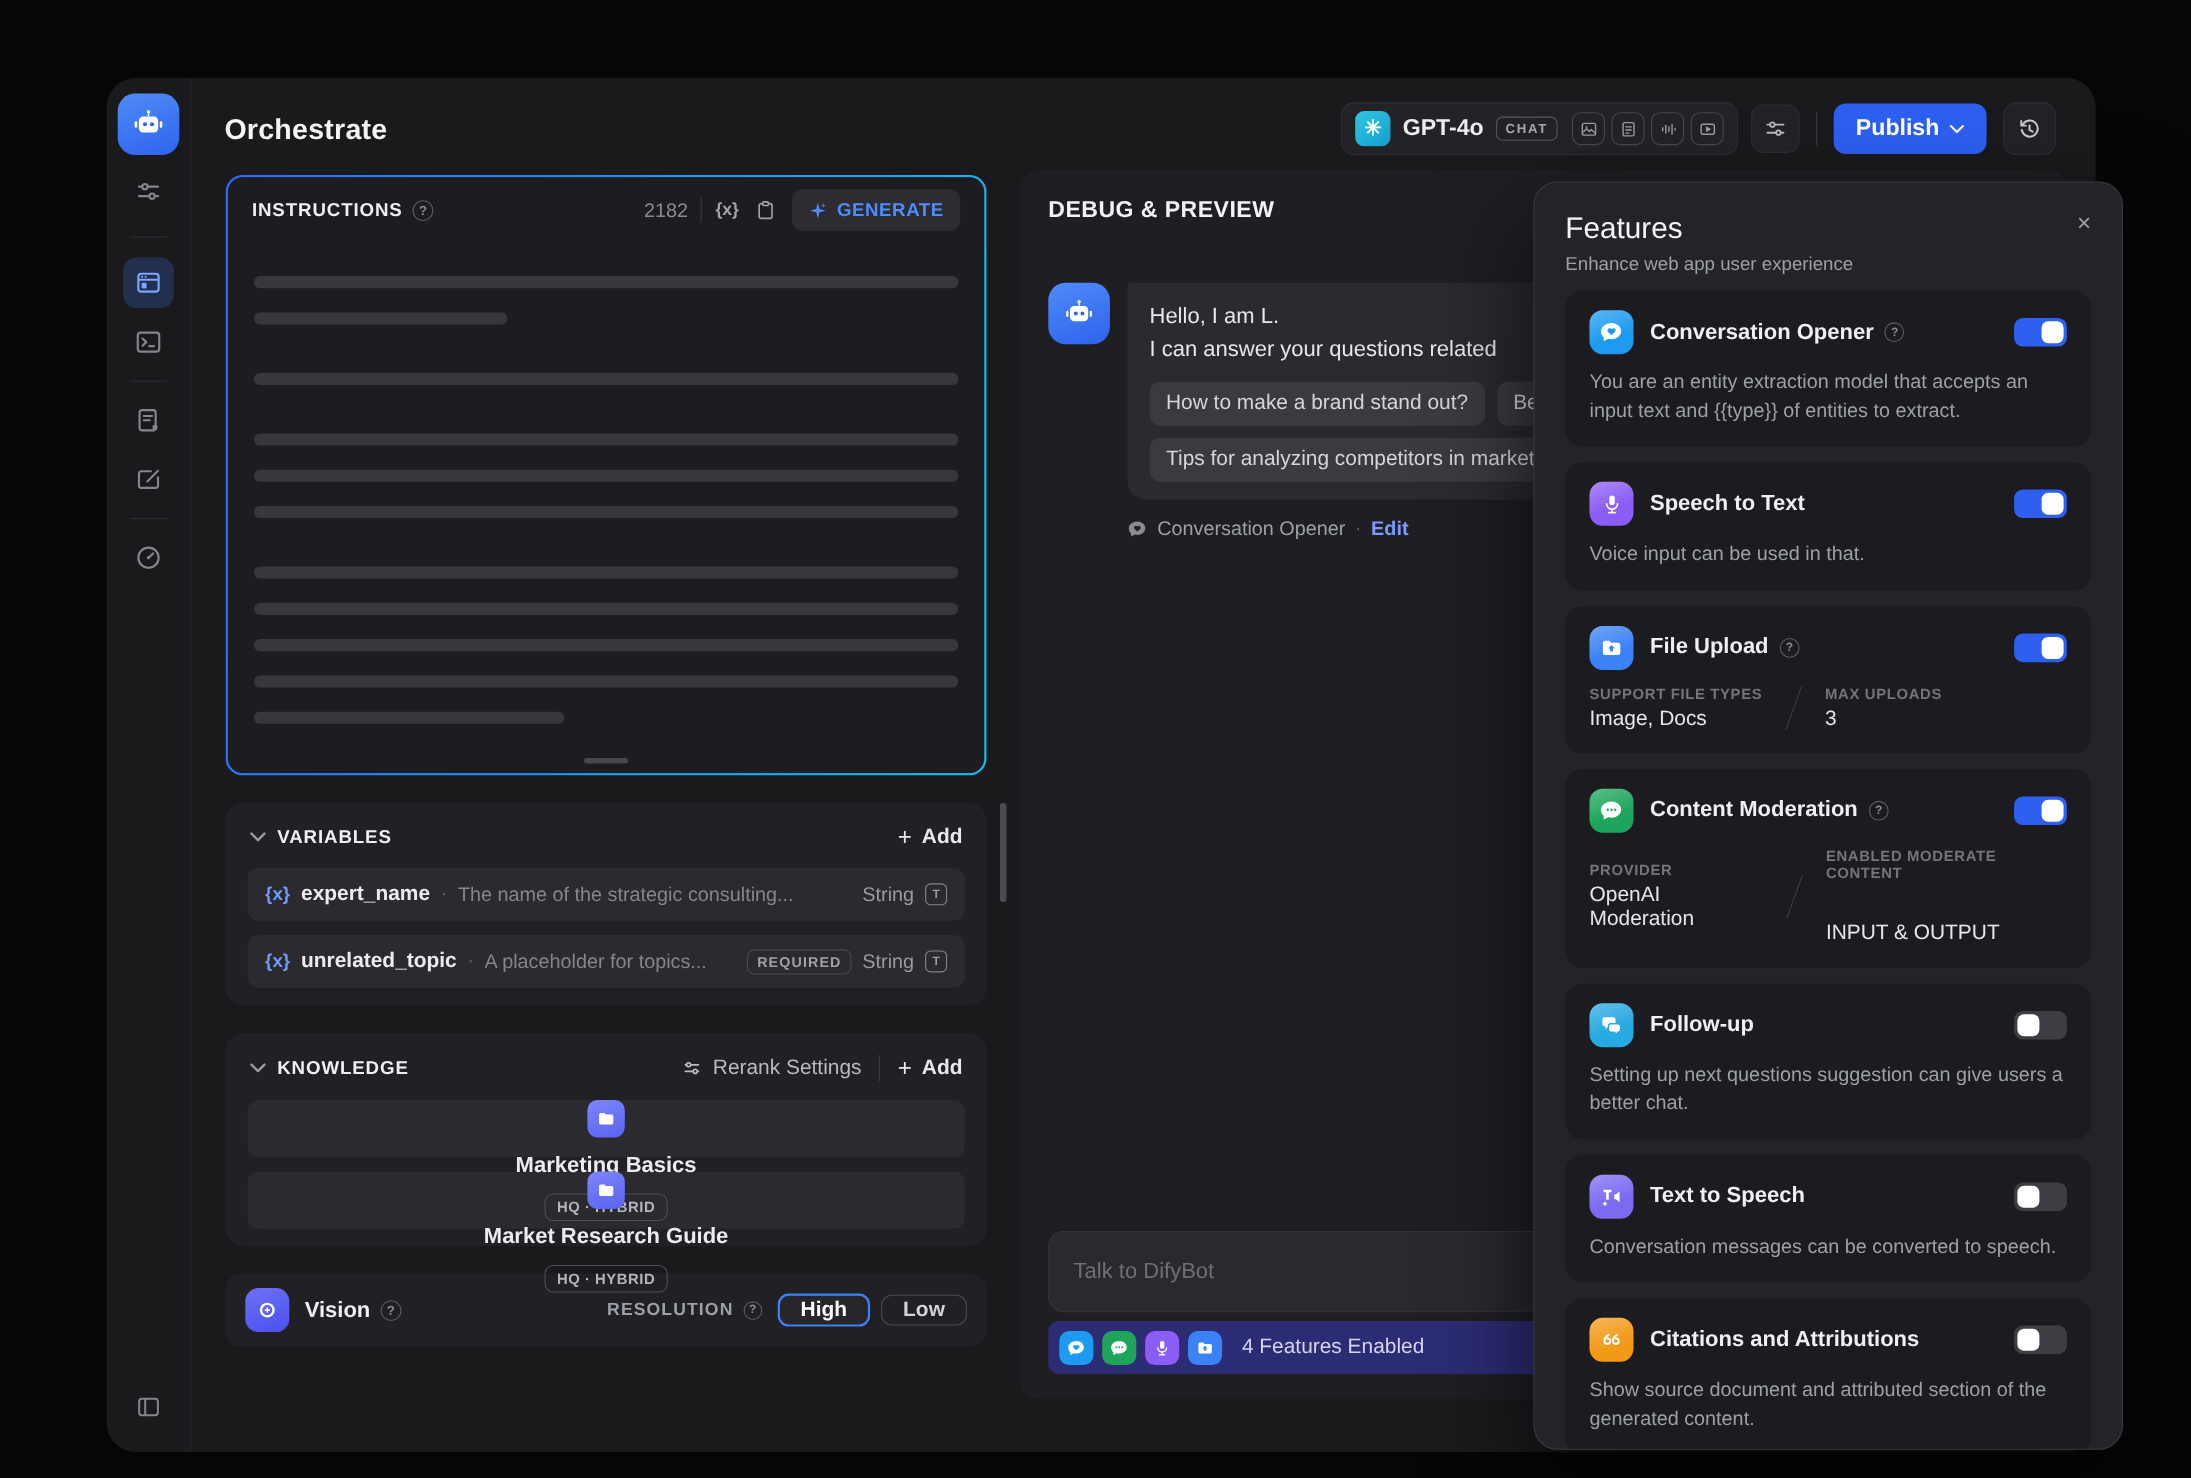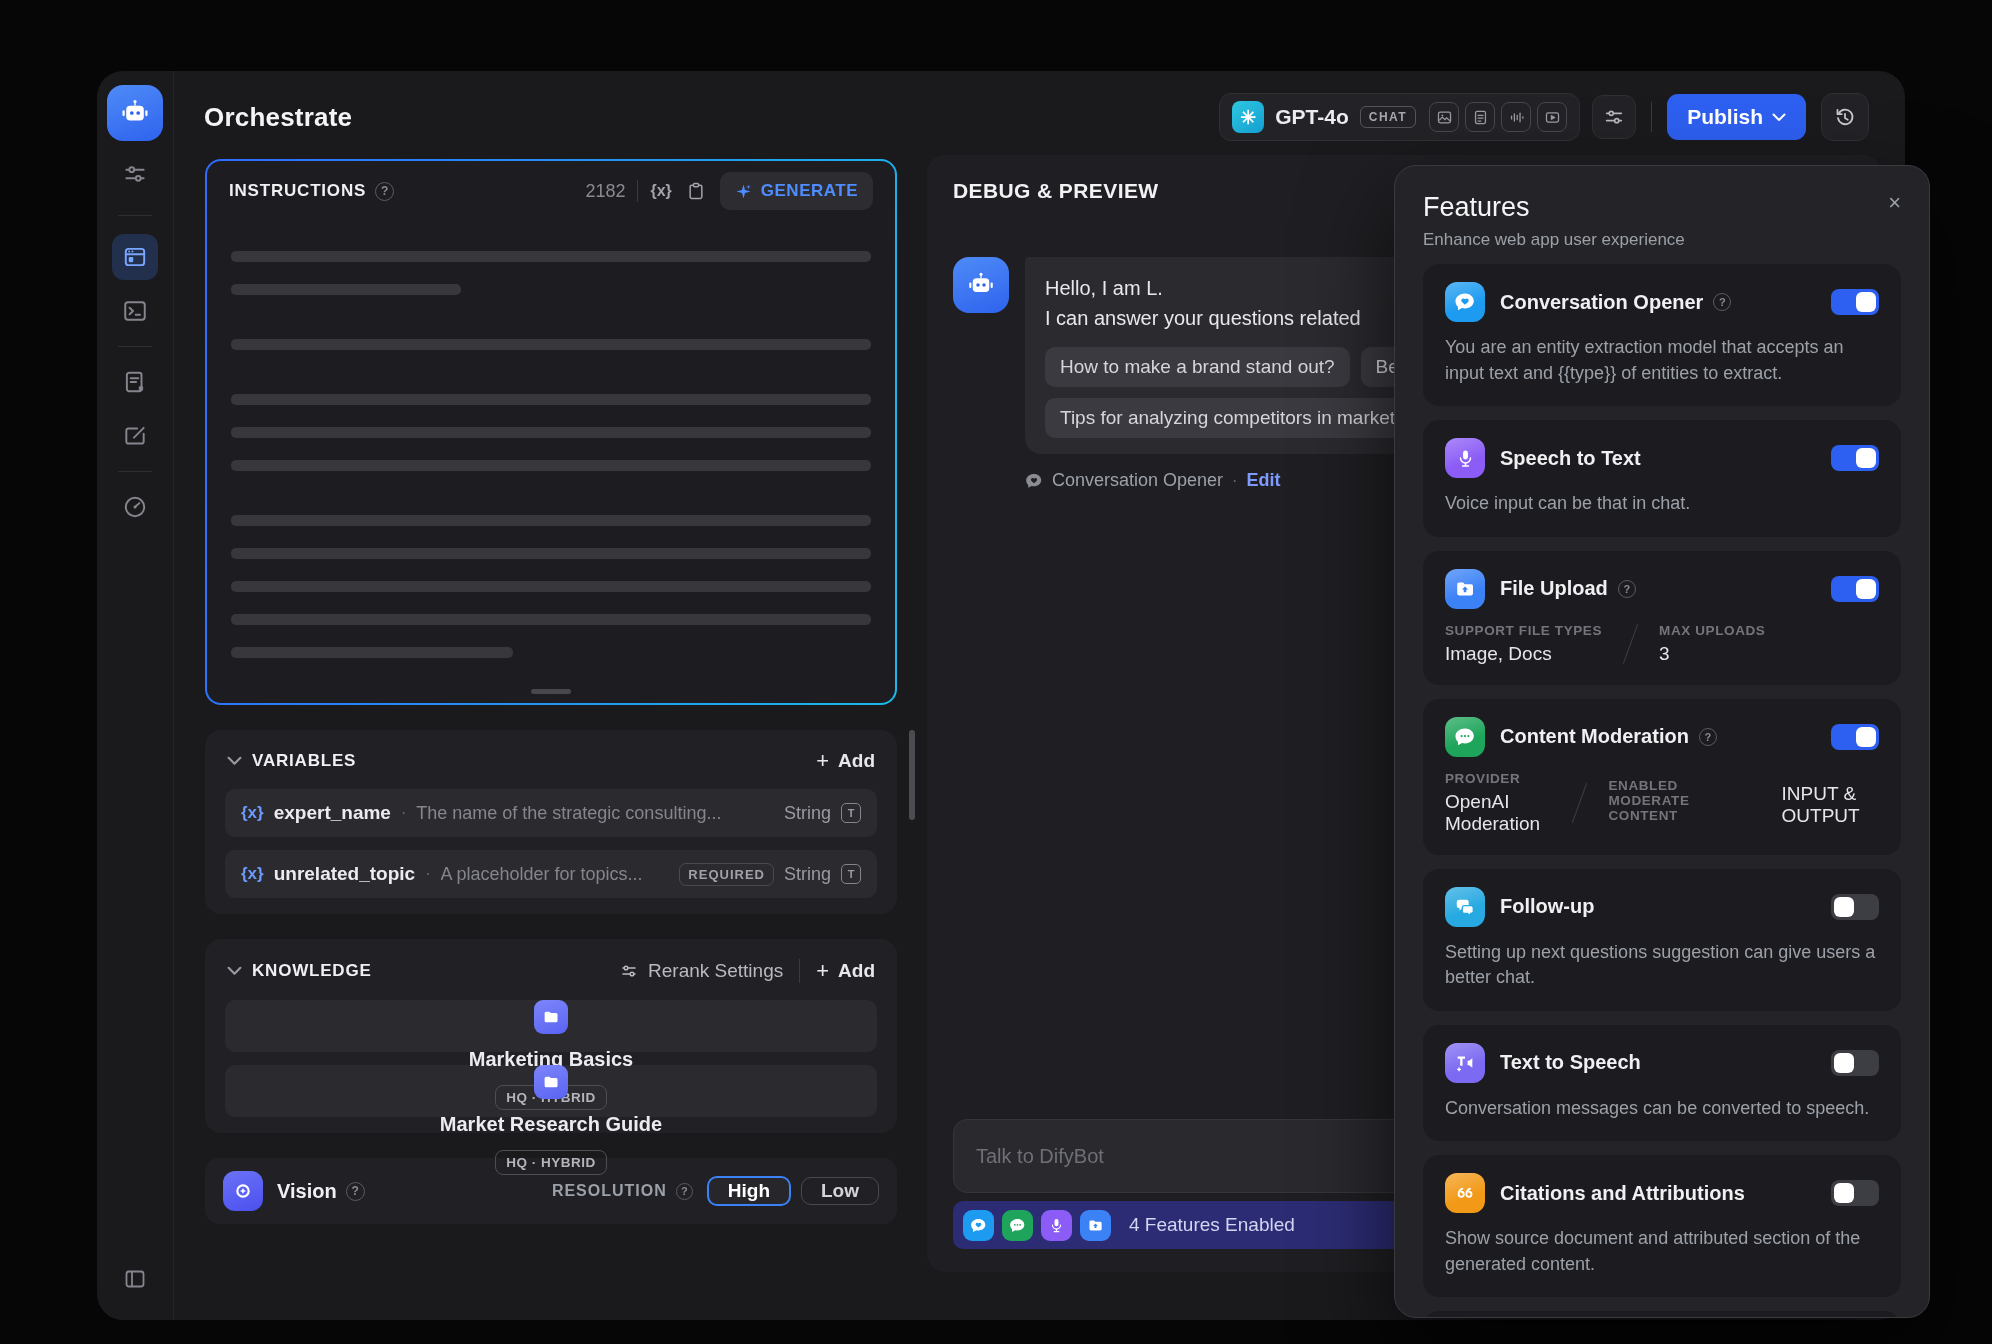--- a/index.html
+++ b/index.html
@@ -496,21 +496,21 @@
               <path d="M6.3 11.4a5.7 5.7 0 0 0 11.4 0" stroke="#fff" fill="none" stroke-width="1.7" stroke-linecap="round"></path>
               <line x1="12" y1="17.2" x2="12" y2="20" stroke="#fff" stroke-width="1.7" stroke-linecap="round"></line>
               <line x1="8.7" y1="20.6" x2="15.3" y2="20.6" stroke="#fff" stroke-width="1.7" stroke-linecap="round"></line>
             </svg>
           </span>
         <span class="fname">Speech to Text</span>
         <span class="toggle on">
             <span class="knob"></span>
           </span>
       </div>
-      <div class="fdesc">Voice input can be that in chat.</div>
+      <div class="fdesc">Voice input can be used in that.</div>
     </div>
 
     <div class="fcard">
       <div class="fhead">
         <span class="ftile" style="background: rgb(59, 130, 246);">
             <svg width="22" height="22" viewBox="0 0 24 24" style="position:relative;z-index:1">
               <path fill="#fff" d="M3.5 7a2 2 0 0 1 2-2h4.4l1.8 1.8h7a2 2 0 0 1 2 2V17a2 2 0 0 1-2 2h-13.2a2 2 0 0 1-2-2z"></path>
               <path d="M12 9.2l3.4 3.4h-2v3h-2.8v-3h-2z" fill="#3b82f6"></path>
             </svg>
           </span>
@@ -548,21 +548,21 @@
         <span class="toggle on">
             <span class="knob"></span>
           </span>
       </div>
       <div class="fstats">
         <span style="display:flex;flex-direction:column;">
           <span class="slabel">PROVIDER</span>
           <span class="sval">OpenAI Moderation</span>
         </span>
         <span class="sdiv"></span>
-        <span style="display:flex;flex-direction:row;gap:32px;">
+        <span style="display:flex;flex-direction:column;gap:32px;">
           <span class="slabel">ENABLED MODERATE CONTENT</span>
           <span class="sval">INPUT &amp; OUTPUT</span>
         </span>
       </div>
     </div>
 
     <div class="fcard">
       <div class="fhead">
         <span class="ftile" style="background: rgb(39, 169, 225);">
             <svg width="22" height="22" viewBox="0 0 24 24" style="position:relative;z-index:1">

